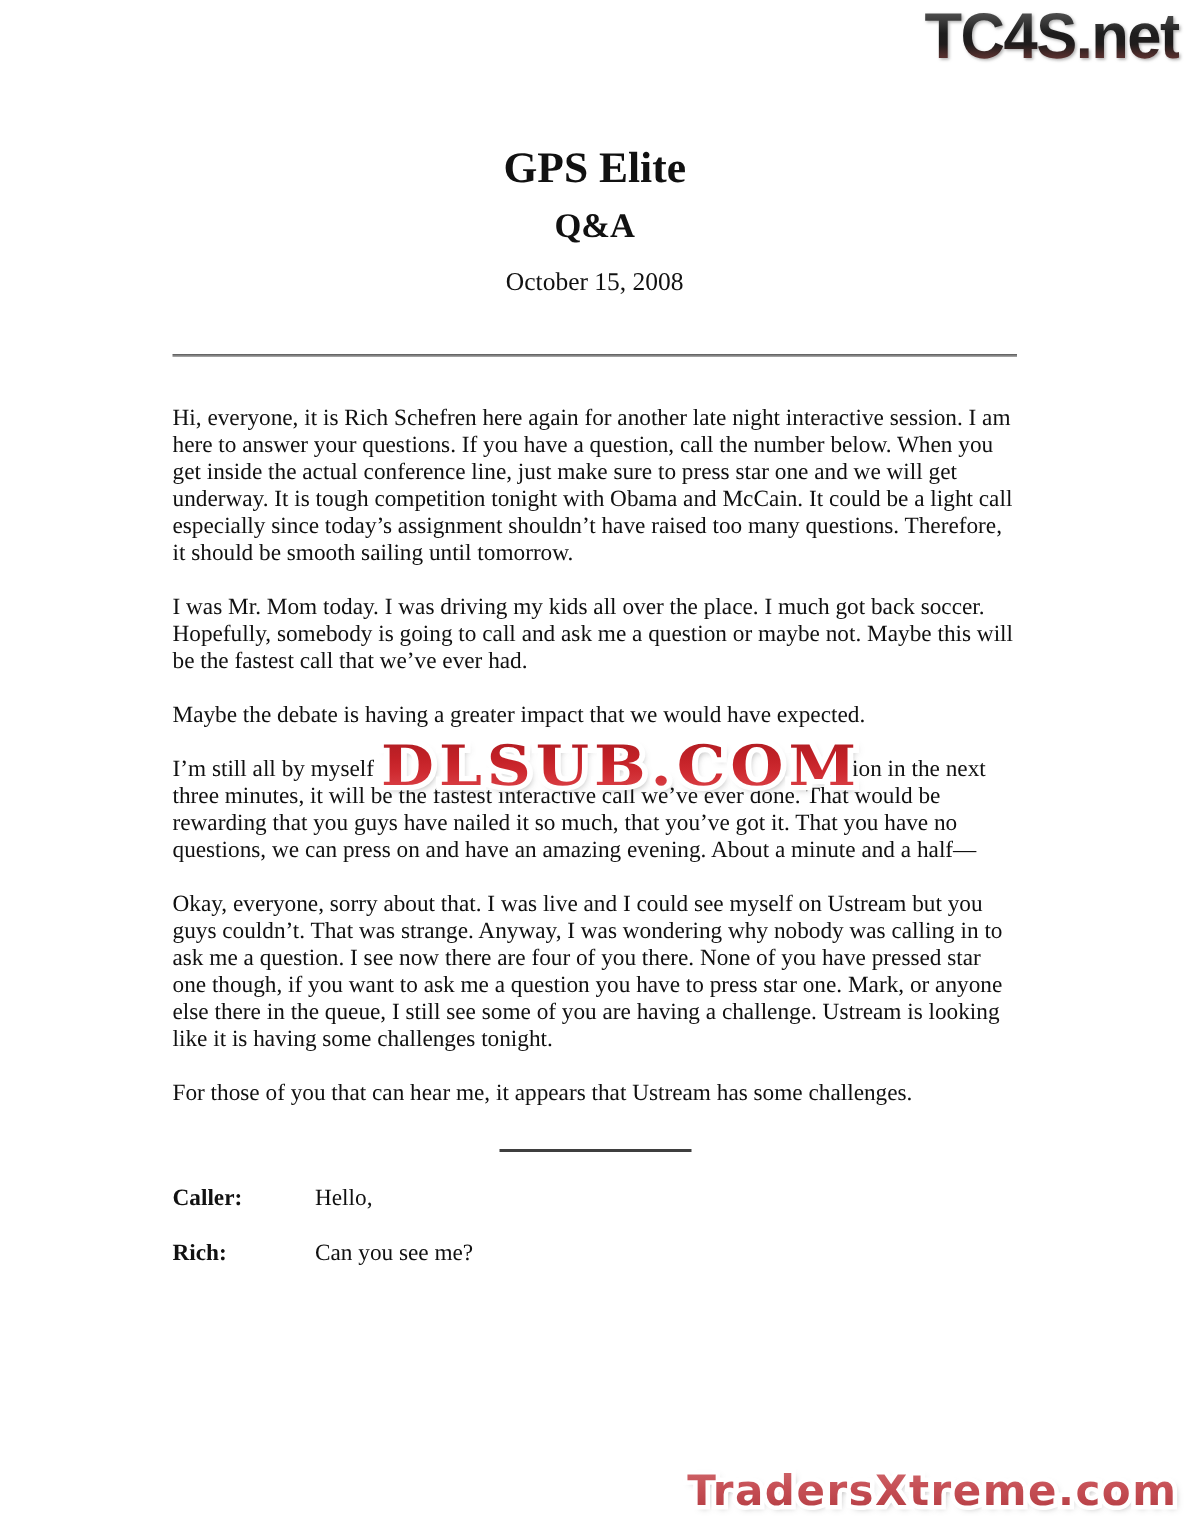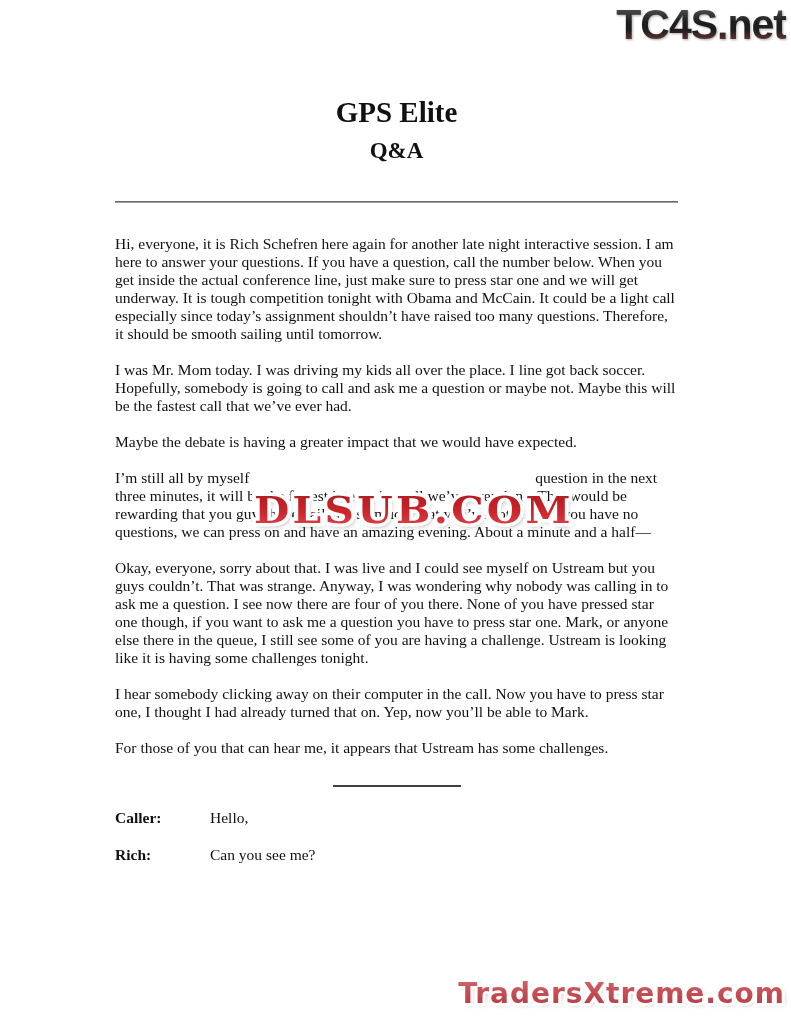--- a/index.html
+++ b/index.html
@@ -93,34 +93,34 @@
 <body>
 
 <div class="page">
 
   <div class="tc4s">TC4S.net</div>
 
   <div class="doc">
 
     <h1 class="title-main">GPS Elite</h1>
     <h2 class="title-sub">Q&amp;A</h2>
+    <div class="title-date">October 15, 2008</div>
 
     <hr class="rule-full">
 
     <p class="body-par first">Hi, everyone, it is Rich Schefren here again for another late night interactive session. I am here to answer your questions. If you have a question, call the number below. When you get inside the actual conference line, just make sure to press star one and we will get underway. It is tough competition tonight with Obama and McCain. It could be a light call especially since today’s assignment shouldn’t have raised too many questions. Therefore, it should be smooth sailing until tomorrow.</p>
 
-    <p class="body-par">I was Mr. Mom today. I was driving my kids all over the place. I line got back soccer. Hopefully, somebody is going to call and ask me a question or maybe not. Maybe this will be the fastest call that we’ve ever had.</p>
+    <p class="body-par">I was Mr. Mom today. I was driving my kids all over the place. I much got back soccer. Hopefully, somebody is going to call and ask me a question or maybe not. Maybe this will be the fastest call that we’ve ever had.</p>
 
     <p class="body-par">Maybe the debate is having a greater impact that we would have expected.</p>
 
     <p class="body-par"><span>I’m still all by myself</span><span class="wm-gap"></span><span>question in the next three minutes, it will be the fastest interactive call we’ve ever done. That would be rewarding that you guys have nailed it so much, that you’ve got it. That you have no questions, we can press on and have an amazing evening. About a minute and a half—</span></p>
 
     <p class="body-par">Okay, everyone, sorry about that. I was live and I could see myself on Ustream but you guys couldn’t. That was strange. Anyway, I was wondering why nobody was calling in to ask me a question. I see now there are four of you there. None of you have pressed star one though, if you want to ask me a question you have to press star one. Mark, or anyone else there in the queue, I still see some of you are having a challenge. Ustream is looking like it is having some challenges tonight.</p>
 
-    <p class="body-par">I hear somebody clicking away on their computer in the call. Now you have to press star one, I thought I had already turned that on. Yep, now you’ll be able to Mark.</p>
 
     <p class="body-par">For those of you that can hear me, it appears that Ustream has some challenges.</p>
 
     <hr class="rule-small">
 
     <div class="dialogue">
       <div class="dlg-row">
         <span class="dlg-speaker">Caller:</span>
         <span class="dlg-text">Hello,</span>
       </div>

